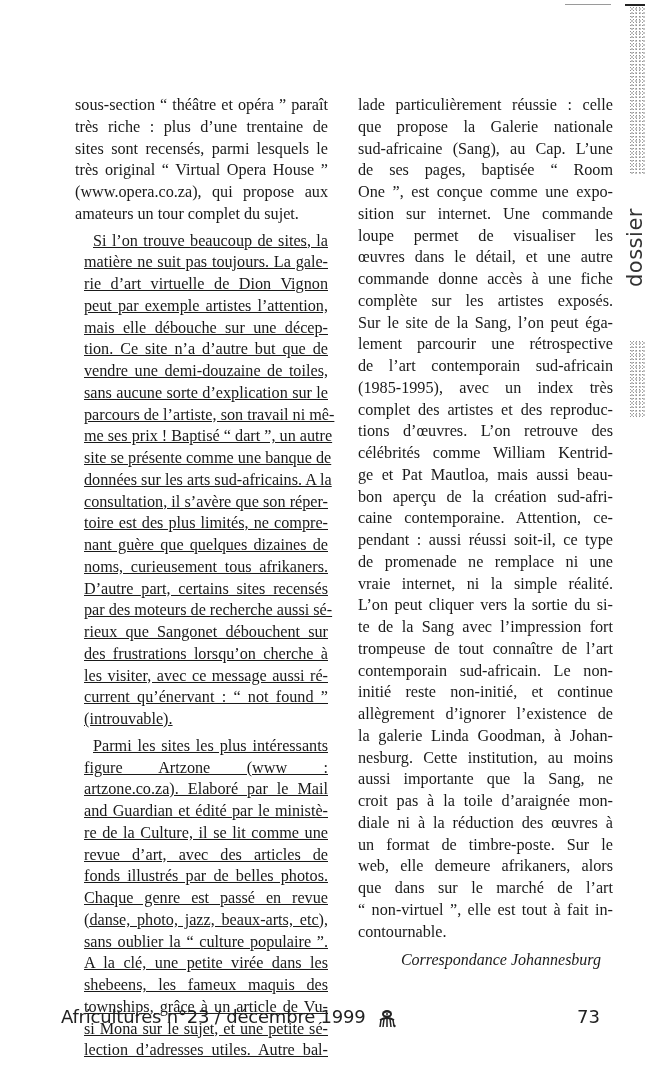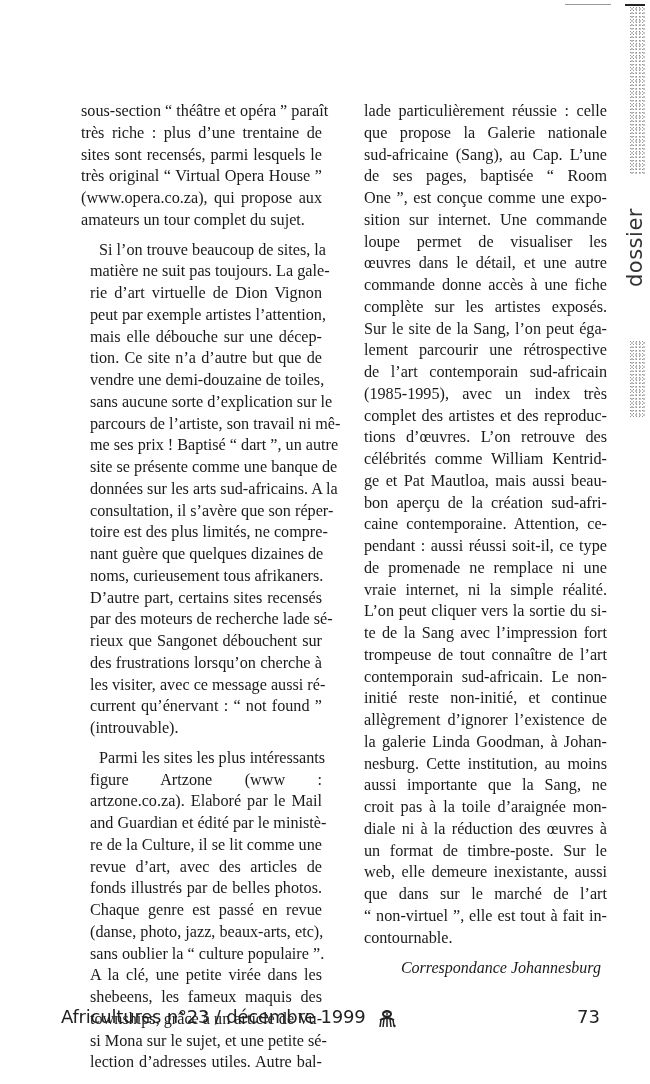--- a/index.html
+++ b/index.html
@@ -20,22 +20,22 @@
     }
 
     .column {
       position: absolute; top: 93px;
       font-size: 16.2px; line-height: 21.75px;
       text-align: justify; hyphens: none;
     }
     .col-left { left: 73px; width: 257px; }
     .col-right { left: 356px; width: 259px; }
 
-    .para { margin: 8px; text-indent: 0; }
-    .para + .para { margin-top: 5px; }
+    .para { margin: 2px; text-indent: 0; }
+    .para + .para { margin-top: 5px; text-decoration: underline; }
     .para.indent { text-indent: 9px; }
     .line { display: block; text-align: justify; text-align-last: justify; white-space: nowrap; }
     .line.last { text-align-last: left; }
 
     .signature {
       margin-top: 6px; text-align: right; font-style: italic;
       font-size: 16px; padding-right: 14px;
     }
 
     .margin-pattern {
@@ -98,21 +98,21 @@
         <span class="line">sans aucune sorte d’explication sur le</span>
         <span class="line">parcours de l’artiste, son travail ni mê-</span>
         <span class="line">me ses prix ! Baptisé “ dart ”, un autre</span>
         <span class="line">site se présente comme une banque de</span>
         <span class="line">données sur les arts sud-africains. A la</span>
         <span class="line">consultation, il s’avère que son réper-</span>
         <span class="line">toire est des plus limités, ne compre-</span>
         <span class="line">nant guère que quelques dizaines de</span>
         <span class="line">noms, curieusement tous afrikaners.</span>
         <span class="line">D’autre part, certains sites recensés</span>
-        <span class="line">par des moteurs de recherche lade sé-</span>
+        <span class="line">par des moteurs de recherche aussi sé-</span>
         <span class="line">rieux que Sangonet débouchent sur</span>
         <span class="line">des frustrations lorsqu’on cherche à</span>
         <span class="line">les visiter, avec ce message aussi ré-</span>
         <span class="line">current qu’énervant : “ not found ”</span>
         <span class="line last">(introuvable).</span>
       </div>
       <div class="para indent">
         <span class="line" style="padding-left: 9px;">Parmi les sites les plus intéressants</span>
         <span class="line">figure Artzone (www :</span>
         <span class="line">artzone.co.za). Elaboré par le Mail</span>
@@ -162,21 +162,21 @@
           <span class="line">trompeuse de tout connaître de l’art</span>
           <span class="line">contemporain sud-africain. Le non-</span>
           <span class="line">initié reste non-initié, et continue</span>
           <span class="line">allègrement d’ignorer l’existence de</span>
           <span class="line">la galerie Linda Goodman, à Johan-</span>
           <span class="line">nesburg. Cette institution, au moins</span>
           <span class="line">aussi importante que la Sang, ne</span>
           <span class="line">croit pas à la toile d’araignée mon-</span>
           <span class="line">diale ni à la réduction des œuvres à</span>
           <span class="line">un format de timbre-poste. Sur le</span>
-          <span class="line">web, elle demeure inexistante, aussi</span>
+          <span class="line">web, elle demeure afrikaners, alors</span>
           <span class="line">que dans sur le marché de l’art</span>
           <span class="line">“ non-virtuel ”, elle est tout à fait in-</span>
           <span class="line last">contournable.</span>
         </div>
       </div>
     <div class="signature">Correspondance Johannesburg</div>
   </div>
 
   <div class="footer">
     <span class="footer-title">Africultures n°23 / décembre 1999</span>

